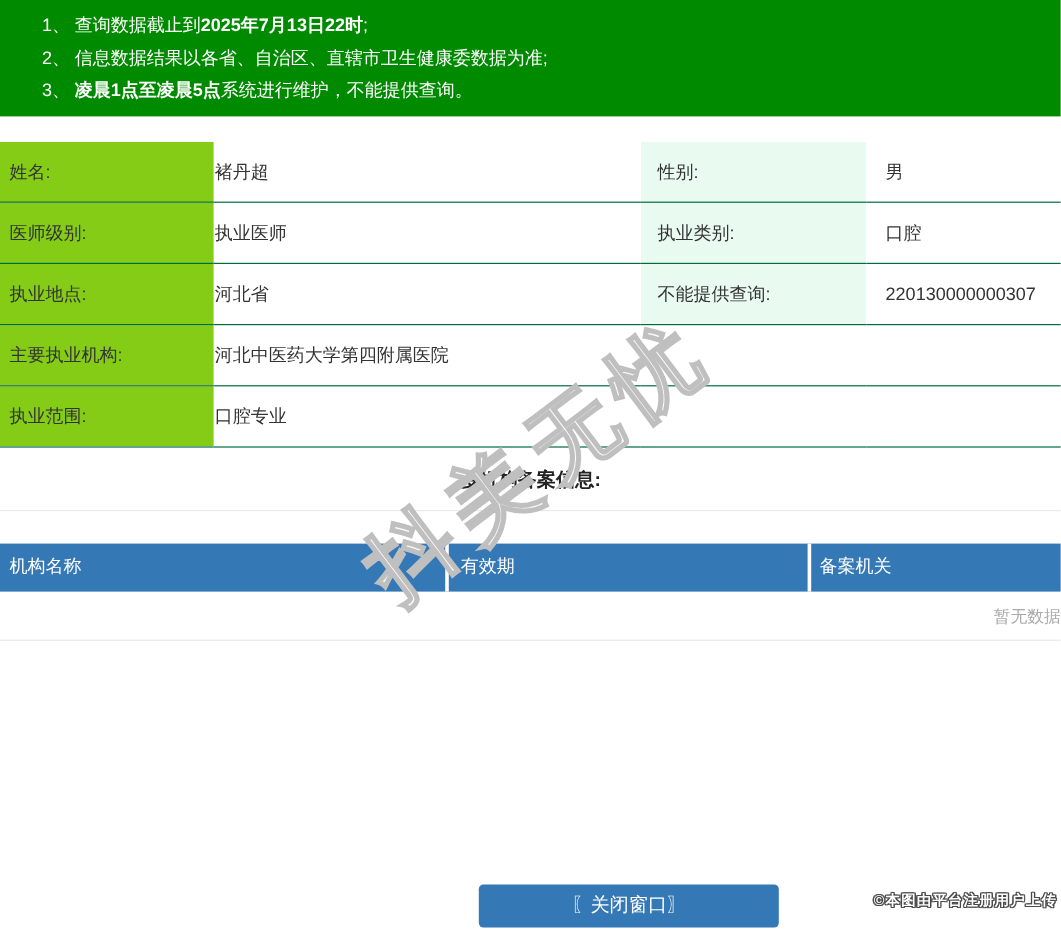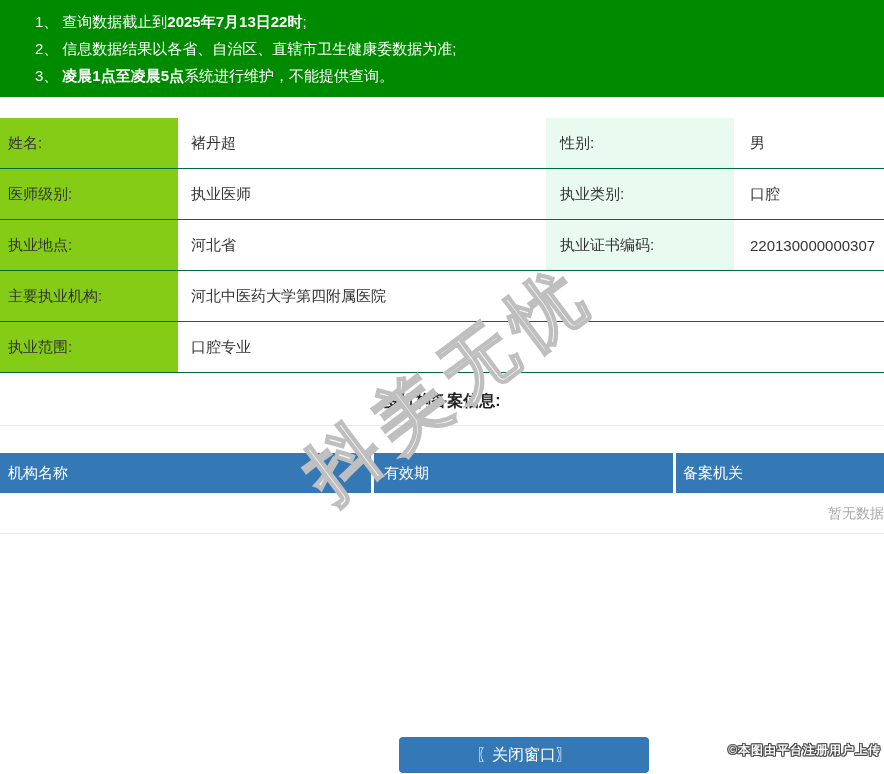--- a/index.html
+++ b/index.html
@@ -10,21 +10,21 @@
   .banner{background:#008A00;height:97px;box-sizing:border-box;padding-top:8px;}
   .notice{color:#ffffff;font-size:15px;line-height:27px;padding-left:35px;white-space:nowrap;}
   .notice .num{margin-right:4px;}
   .notice b{font-weight:bold;margin-top:36px;}
 
   
   .info-table{width:884px;border-collapse:collapse;table-layout:fixed;margin-top:21px;font-size:15px;color:#333333;}
   .info-table td{height:48px;border-bottom:1px solid #006B3C;overflow:hidden;white-space:nowrap;}
   .info-table tr.last td{border-bottom:2px solid #006B3C;}
   td.c1{width:169px;background:#84cc16;padding-left:8px;}
-  td.c2{width:354px;padding-left:13px;}
+  td.c2{width:354px;padding-left:1px;}
   td.c3{width:173px;background:#E9FAF1;padding-left:14px;}
   td.c4{padding-left:16px;}
 
   
   .section-heading{margin-top:18px;height:20px;line-height:20px;text-align:center;font-size:16px;font-weight:bold;color:#222222;}
   .divider{border-top:1px solid #E9E9E9;margin-top:14px;}
   .grid-header{display:flex;margin-top:27px;height:40px;background:#3478B5;}
   .hcell{box-sizing:border-box;line-height:40px;color:#ffffff;font-size:15px;white-space:nowrap;overflow:hidden;}
   .hcell.h0{width:371px;padding-left:8px;}
   .hcell.h1{width:302px;padding-left:10px;border-left:3px solid #ffffff;}
@@ -63,21 +63,21 @@
         </tr>
         <tr>
           <td class="c1">医师级别:</td>
           <td class="c2">执业医师</td>
           <td class="c3">执业类别:</td>
           <td class="c4">口腔</td>
         </tr>
         <tr>
           <td class="c1">执业地点:</td>
           <td class="c2">河北省</td>
-          <td class="c3">执业证书编码:</td>
+          <td class="c3">不能提供查询:</td>
           <td class="c4">220130000000307</td>
         </tr>
         <tr>
           <td class="c1">主要执业机构:</td>
           <td class="c2" colspan="3">河北中医药大学第四附属医院</td>
         </tr>
         <tr>
           <td class="c1">执业范围:</td>
           <td class="c2" colspan="3">口腔专业</td>
         </tr>

